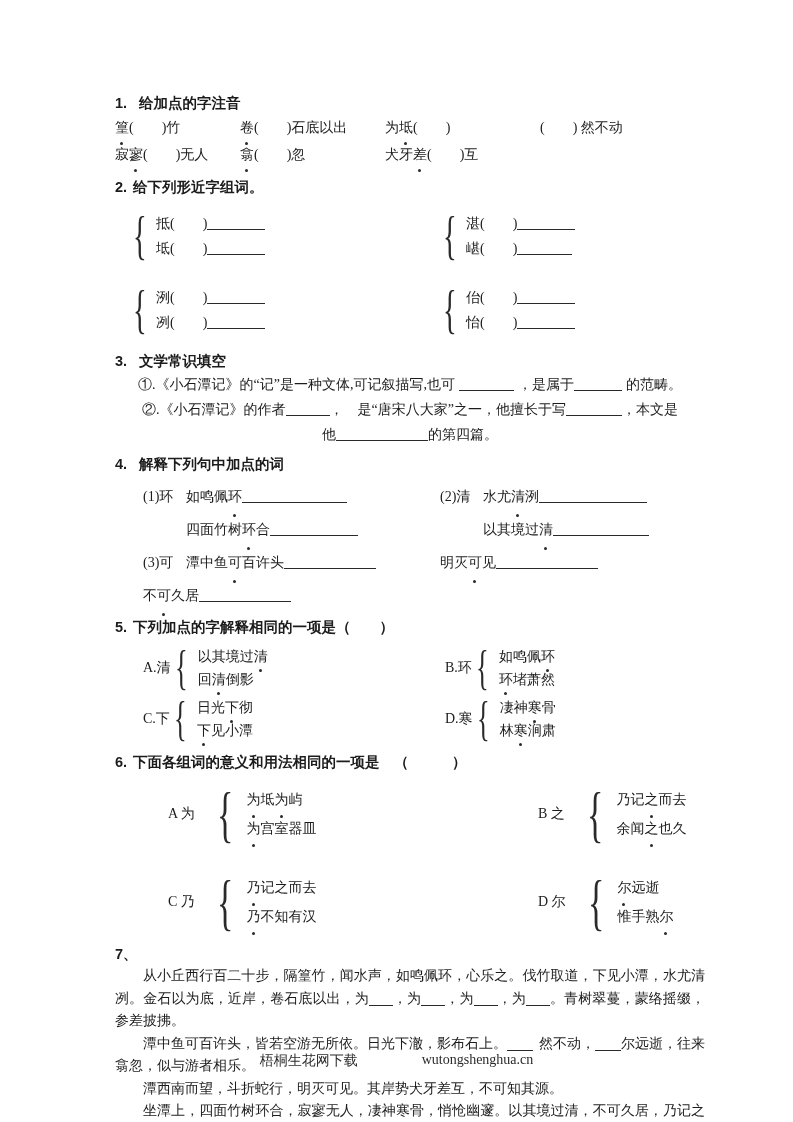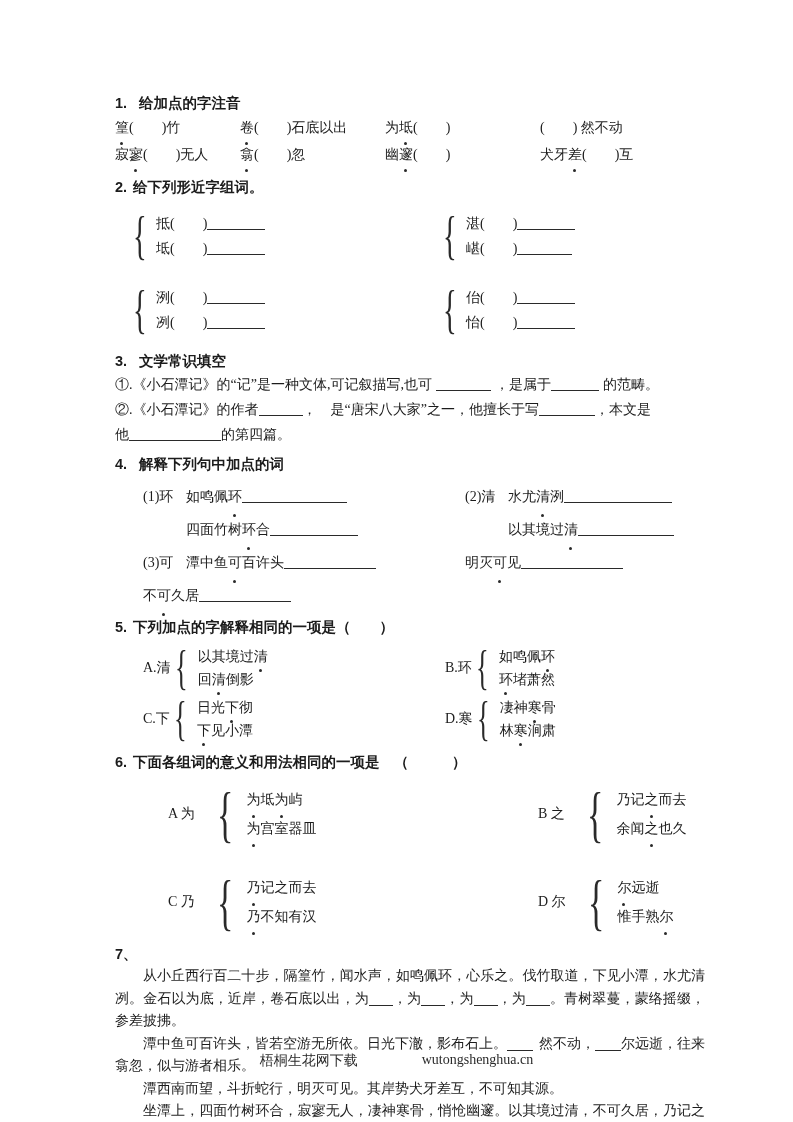--- a/index.html
+++ b/index.html
@@ -39,23 +39,23 @@
   
   .q2-grid{display:grid;grid-template-columns:310px 1fr;row-gap:22px;margin:12px 0 14px 18px;}
   .pair{display:flex;align-items:center;}
   .brace{
     font-family:"Liberation Serif",serif;font-weight:400;color:#2a2a2a;
     display:inline-block;transform:scaleX(.55);transform-origin:left center;
   }
   .brace.b2{font-size:52px;line-height:52px;margin-right:-2px;}
   .pair-lines div{line-height:25px;}
   
-  .q3-line{line-height:25px;white-space:nowrap;}
-  
-  .q4-row{display:grid;grid-template-columns:297px 1fr;line-height:33px;padding-left:28px;gap:25px;}
+  .q3-line{line-height:25px;white-space:nowrap;text-align:center;}
+  
+  .q4-row{display:grid;grid-template-columns:297px 1fr;line-height:33px;padding-left:28px;}
   .q4l{display:inline-block;width:43px;}
   
   .q5-grid{display:grid;grid-template-columns:302px 1fr;row-gap:3px;margin:6px 0 8px 28px;}
   .opt{display:flex;align-items:center;}
   .opt .lbl{margin-right:4px;}
   .brace.b5{font-size:48px;line-height:48px;}
   .opt-lines div{line-height:23px;}
   
   .q6-grid{display:grid;grid-template-columns:370px 1fr;row-gap:26px;margin:10px 0 10px 53px;}
   .opt6{display:flex;align-items:center;}
@@ -84,21 +84,20 @@
     </div>
     <div class="q1-row">
       <span><span></span><span class="dc">篁</span><span>(　　)竹</span></span>
       <span><span></span><span class="dc">卷</span><span>(　　)石底以出</span></span>
       <span><span>为</span><span class="dc">坻</span><span>(　　)</span></span>
       <span><span></span><span>(　　) 然不动</span></span>
     </div>
     <div class="q1-row">
       <span><span>寂</span><span class="dc">寥</span><span>(　　)无人</span></span>
       <span><span></span><span class="dc">翕</span><span>(　　)忽</span></span>
-      <span><span>幽</span><span class="dc">邃</span><span>(　　)</span></span>
       <span><span>犬牙</span><span class="dc">差</span><span>(　　)互</span></span>
     </div>
   </div>
 
   <div class="sec" style="margin-top:8px;">
     <div class="sec-title tight">
       <span class="num">2.</span>
       <span>给下列形近字组词。</span>
     </div>
     <div class="q2-grid">

